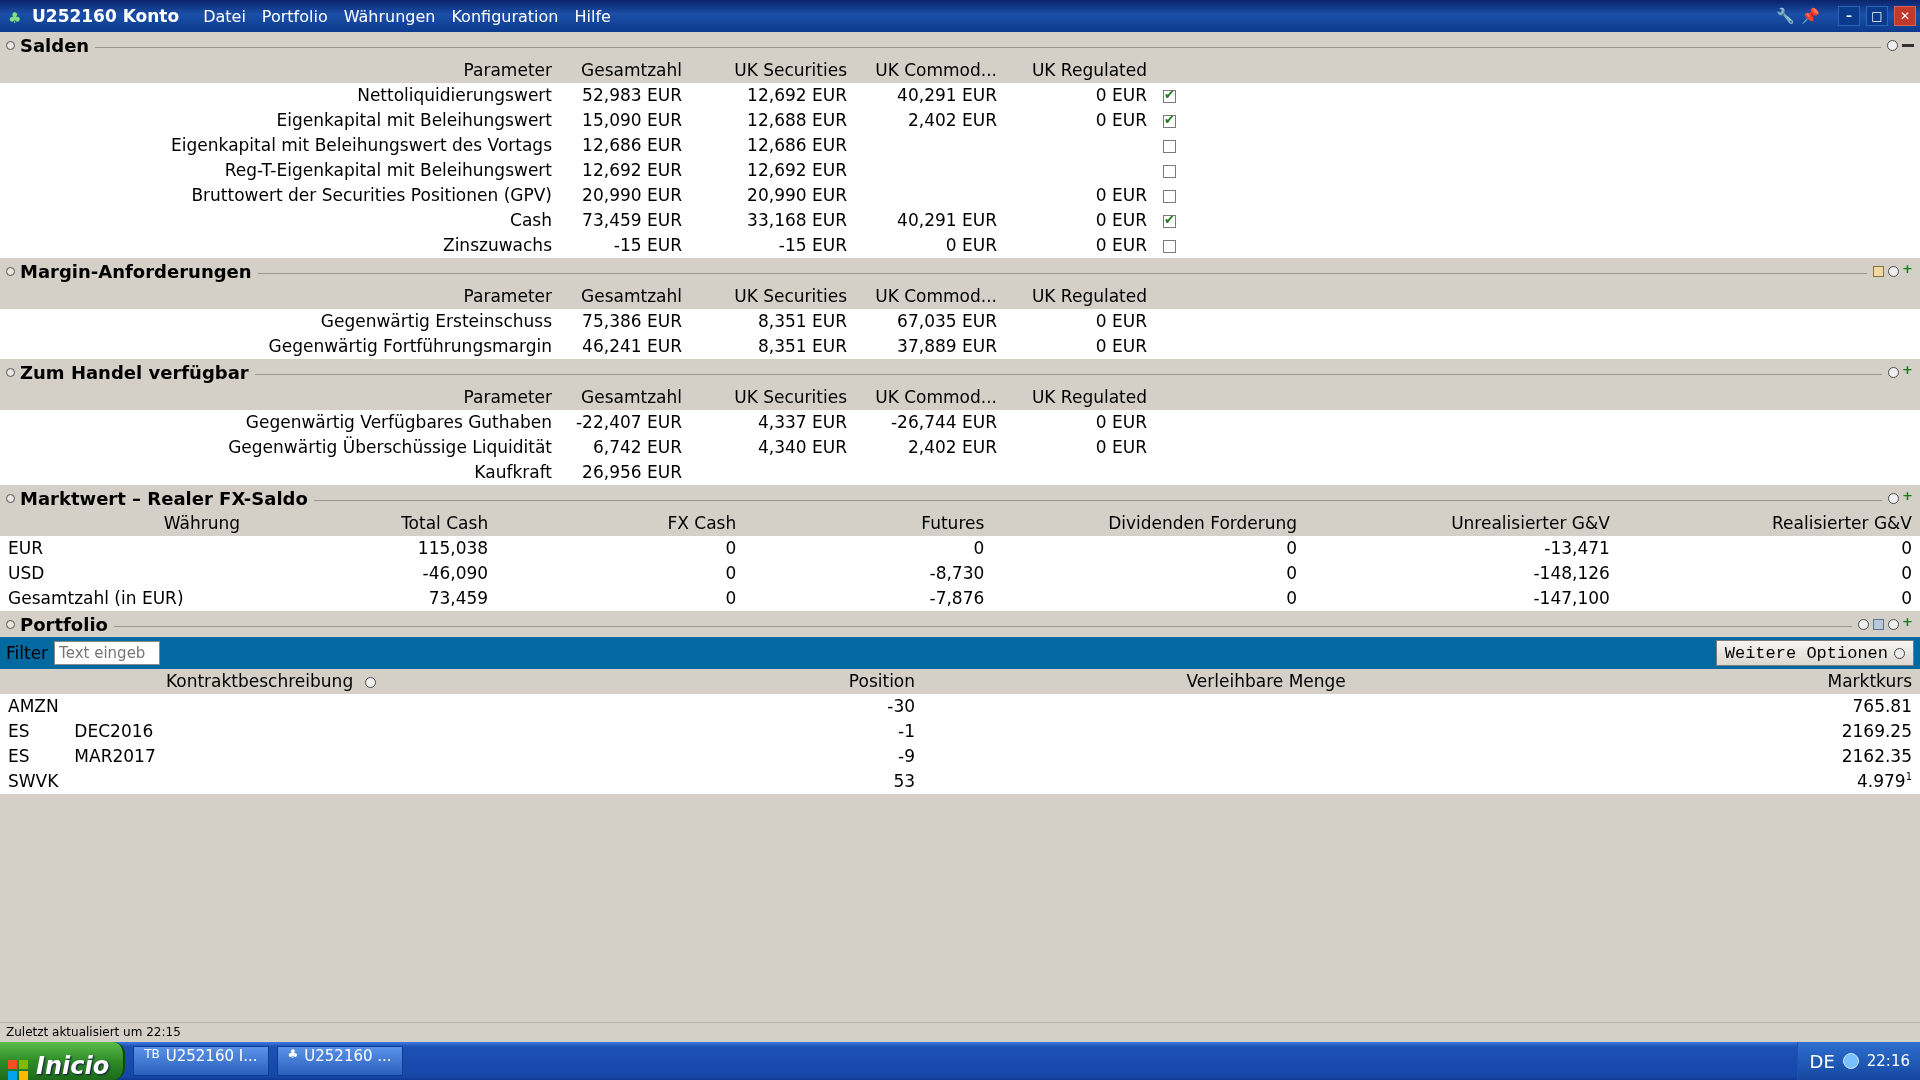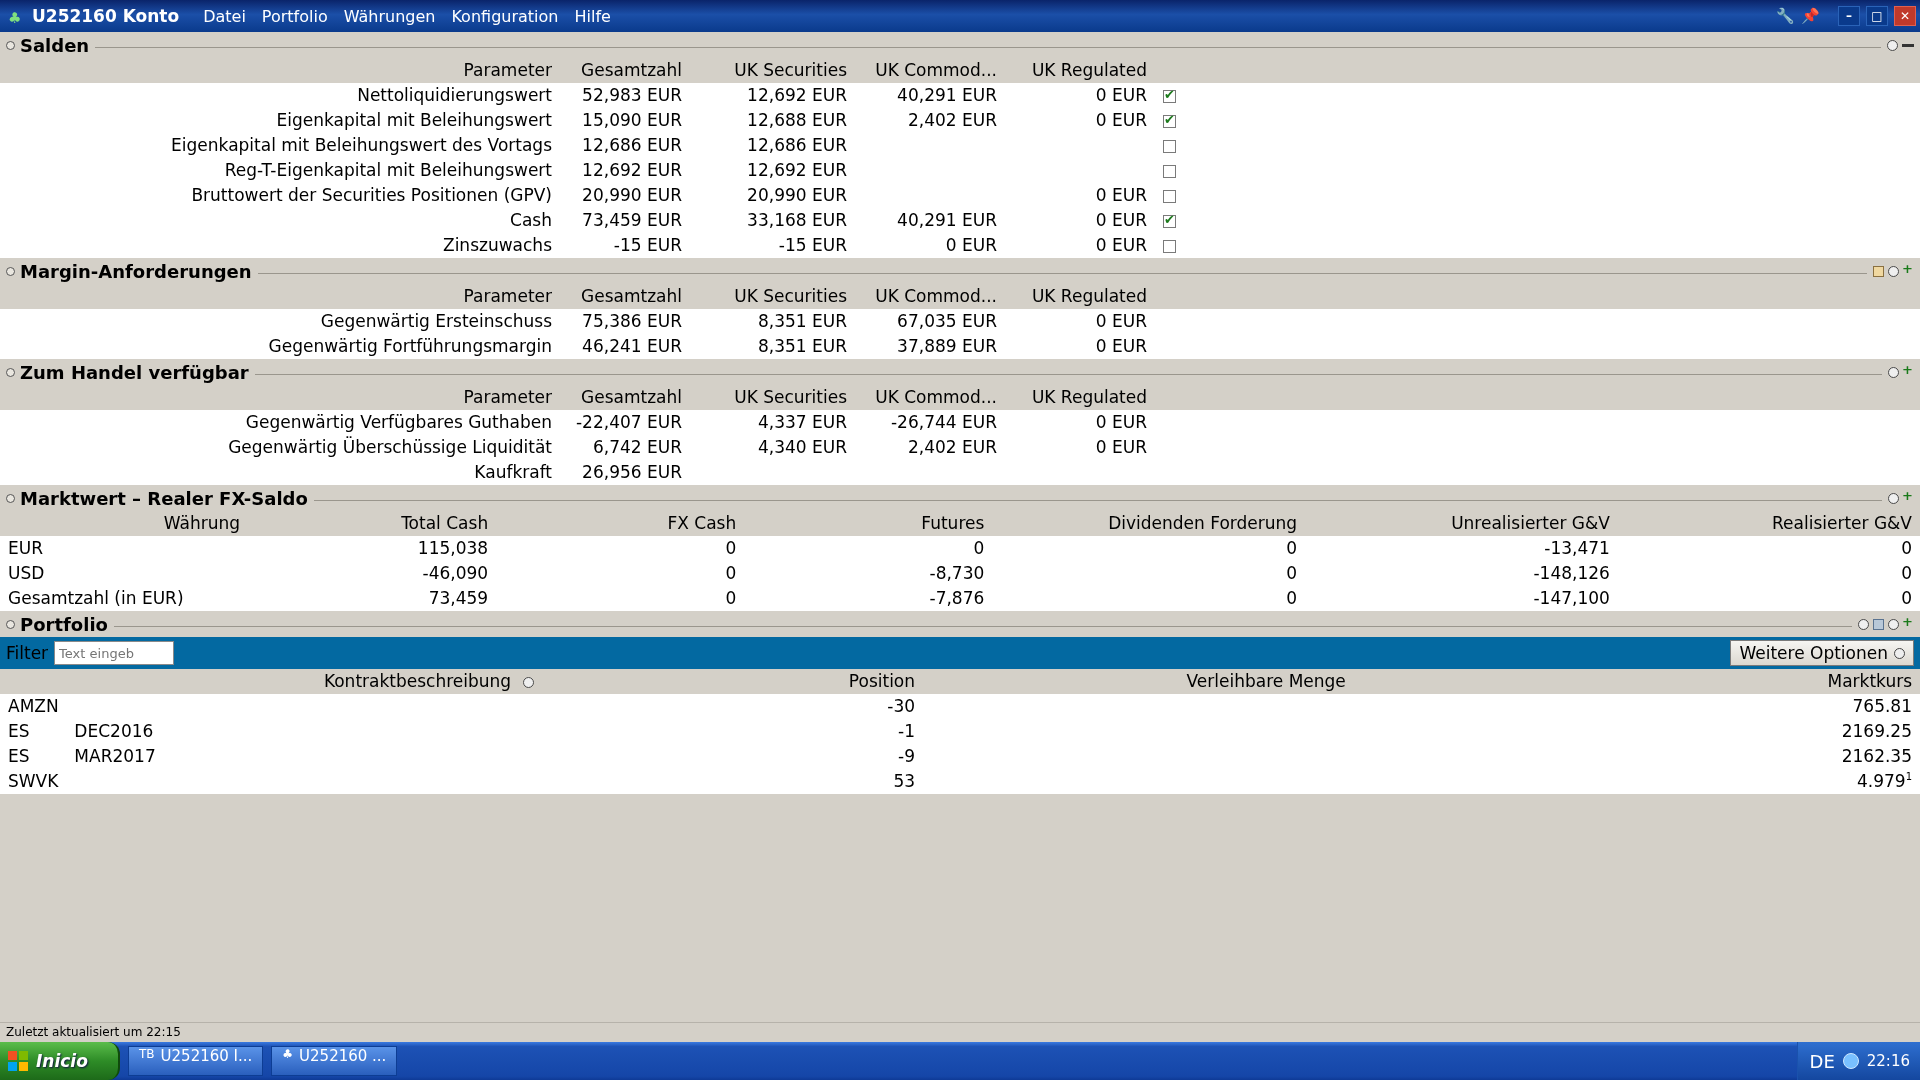--- a/index.html
+++ b/index.html
@@ -161,39 +161,40 @@
   
   .filter-row {
     display: flex;
     align-items: center;
     background: #0369a1;
     padding: 3px 6px;
     height: 32px;
   }
   .filter-label { font-size: 17px; margin-right: 6px; }
   .filter-input {
-    width: 120px;
+    width: 106px;
     height: 24px;
     border: 1px solid #8a8a8a;
     background: #ffffff;
-    font-size: 13px;
+    font-size: 15px;
     color: #9a9a9a;
     padding: 2px 4px;
     font-family: "DejaVu Sans", sans-serif;
   }
   .spacer { flex: 1 1 auto; }
   .opt-btn {
     border: 1px solid #7a7a7a;
     background: linear-gradient(180deg,#f6f5f2,#dcd8d0);
     font-size: 17px;
     padding: 2px 8px;
     display: flex;
     align-items: center;
     gap: 6px;
     height: 26px;
+    font-family: Liberation Mono, monospace;
   }
   .opt-btn .dot {
     width: 11px; height: 11px;
     border: 1px solid #444;
     border-radius: 50%;
     background: #eee;
     display: inline-block;
   }
 
   .statusbar {
@@ -215,25 +216,25 @@
     flex: none;
     position: relative;
   }
   .start {
     height: 38px;
     min-width: 120px;
     background: linear-gradient(180deg,#5bbd4b 0%,#2e8c27 50%,#1d6a19 100%);
     border-right: 2px solid #0f4a0c;
     border-radius: 0 12px 12px 0;
     display: flex;
-    align-items: center;
+    align-items: flex-end;
     gap: 8px;
     padding: 0 14px 0 8px;
     color: #fff;
-    font-size: 17px;
+    font-size: 24px;
     font-style: italic;
     font-weight: bold;
     text-shadow: 1px 1px 2px #114;
   }
   .winlogo {
     width: 20px; height: 20px;
     display: grid;
     grid-template-columns: 9px 9px;
     grid-template-rows: 9px 9px;
     gap: 2px;
@@ -555,21 +556,21 @@
       <span class="spacer"></span>
       <div class="opt-btn">
         <span>Weitere Optionen</span>
         <span class="dot"></span>
       </div>
     </div>
 
     <table class="grid">
       <tbody>
           <tr>
-        <th style="width:440px;text-align:right">
+        <th style="width:440px;text-align:center">
           <span>Kontraktbeschreibung</span>
           <span class="mini-ico circle" style="margin-left:6px;vertical-align:-1px"></span>
         </th>
         <th style="width:310px">Position</th>
         <th style="width:350px">Verleihbare Menge</th>
         <th style="width:460px">Marktkurs</th>
       </tr>
       <tr>
         <td class="lft">
           <span>AMZN</span>

